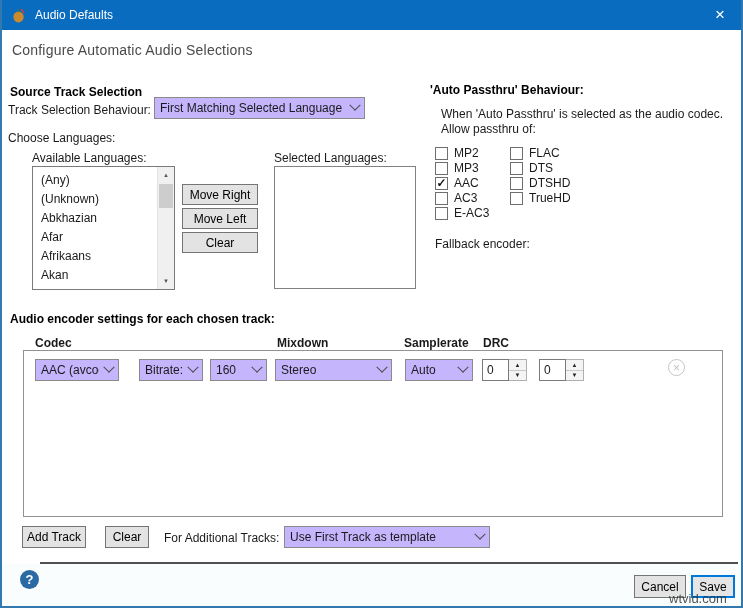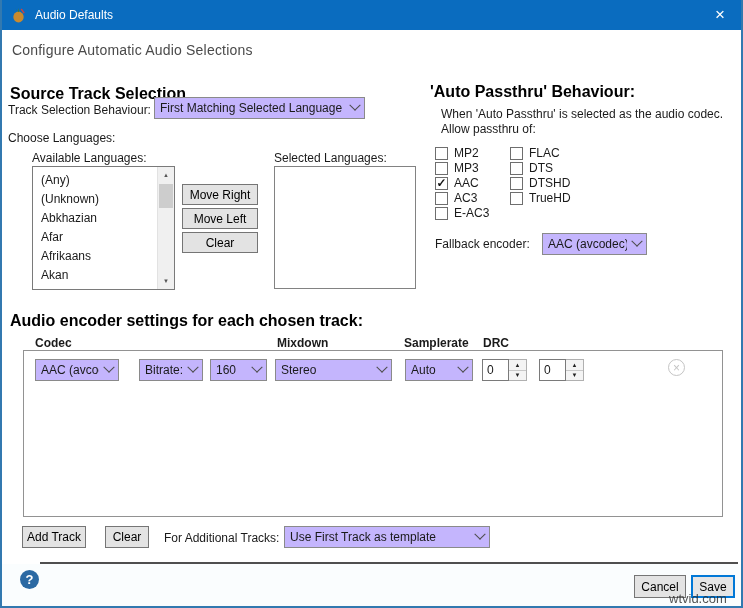--- a/index.html
+++ b/index.html
@@ -7,21 +7,21 @@
   #app{position:relative;width:743px;height:608px;background:#fff;box-sizing:border-box;
        border-left:2px solid #3279b0;border-right:2px solid #3279b0;border-bottom:2px solid #3279b0;overflow:hidden;}
   
   .titlebar{position:absolute;left:-2px;top:0;width:743px;height:30px;background:#0a6cbf;display:flex;align-items:center;}
   .titlebar .app-icon{margin-left:11px;width:16px;height:16px;flex:none;}
   .titlebar .title{color:#fff;margin-left:8px;font-size:12px;}
   .titlebar .close{margin-left:auto;width:46px;height:30px;display:flex;align-items:center;justify-content:center;
                    color:#fff;font-size:17px;cursor:default;}
   
   .page-heading{position:absolute;left:10px;top:42px;font-size:14px;color:#4a4a4a;letter-spacing:.2px;}
-  .section-title{position:absolute;font-weight:bold;font-size:16px;color:#000;}
+  .section-title{position:absolute;font-weight:bold;font-size:12px;color:#000;}
   .lbl{position:absolute;font-size:12px;color:#1a1a1a;white-space:nowrap;}
   
   .dropdown{position:absolute;height:22px;box-sizing:border-box;border:1px solid #8a8a8a;background:#c4b5fd;
             display:flex;align-items:center;padding:0 5px;cursor:default;justify-content:space-between;}
   .dropdown .dd-text{flex:1;overflow:hidden;white-space:nowrap;}
   .chevron{flex:none;width:7px;height:7px;border-right:1.4px solid #4d4d4d;border-bottom:1.4px solid #4d4d4d;
            transform:rotate(45deg) translate(-2px,-2px);margin-left:6px;}
   .btn{position:absolute;box-sizing:border-box;background:#e3e3e3;border:1px solid #757575;
        display:flex;align-items:center;justify-content:center;font-size:12px;color:#000;cursor:default;}
   .listbox{position:absolute;box-sizing:border-box;border:1px solid #7a7a7a;background:#fff;}
@@ -141,24 +141,20 @@
   <div class="checkbox-row" style="left:508px;top:176px;">
     <span class="checkbox"></span>
     <span class="cb-label">DTSHD</span>
   </div>
   <div class="checkbox-row" style="left:508px;top:191px;">
     <span class="checkbox"></span>
     <span class="cb-label">TrueHD</span>
   </div>
 
   <div class="lbl" style="left:433px;top:237px;">Fallback encoder:</div>
-  <div class="dropdown" style="left:540px;top:233px;width:105px;">
-    <span class="dd-text">AAC (avcodec)</span>
-    <span class="chevron"></span>
-  </div>
 
   <div class="section-title" style="left:8px;top:312px;">Audio encoder settings for each chosen track:</div>
   <div class="col-header" style="left:33px;">Codec</div>
   <div class="col-header" style="left:275px;">Mixdown</div>
   <div class="col-header" style="left:402px;">Samplerate</div>
   <div class="col-header" style="left:481px;">DRC</div>
   <div class="col-header" style="left:538px;margin-top:43px;">Gain</div>
 
   <div class="panel"></div>
 

